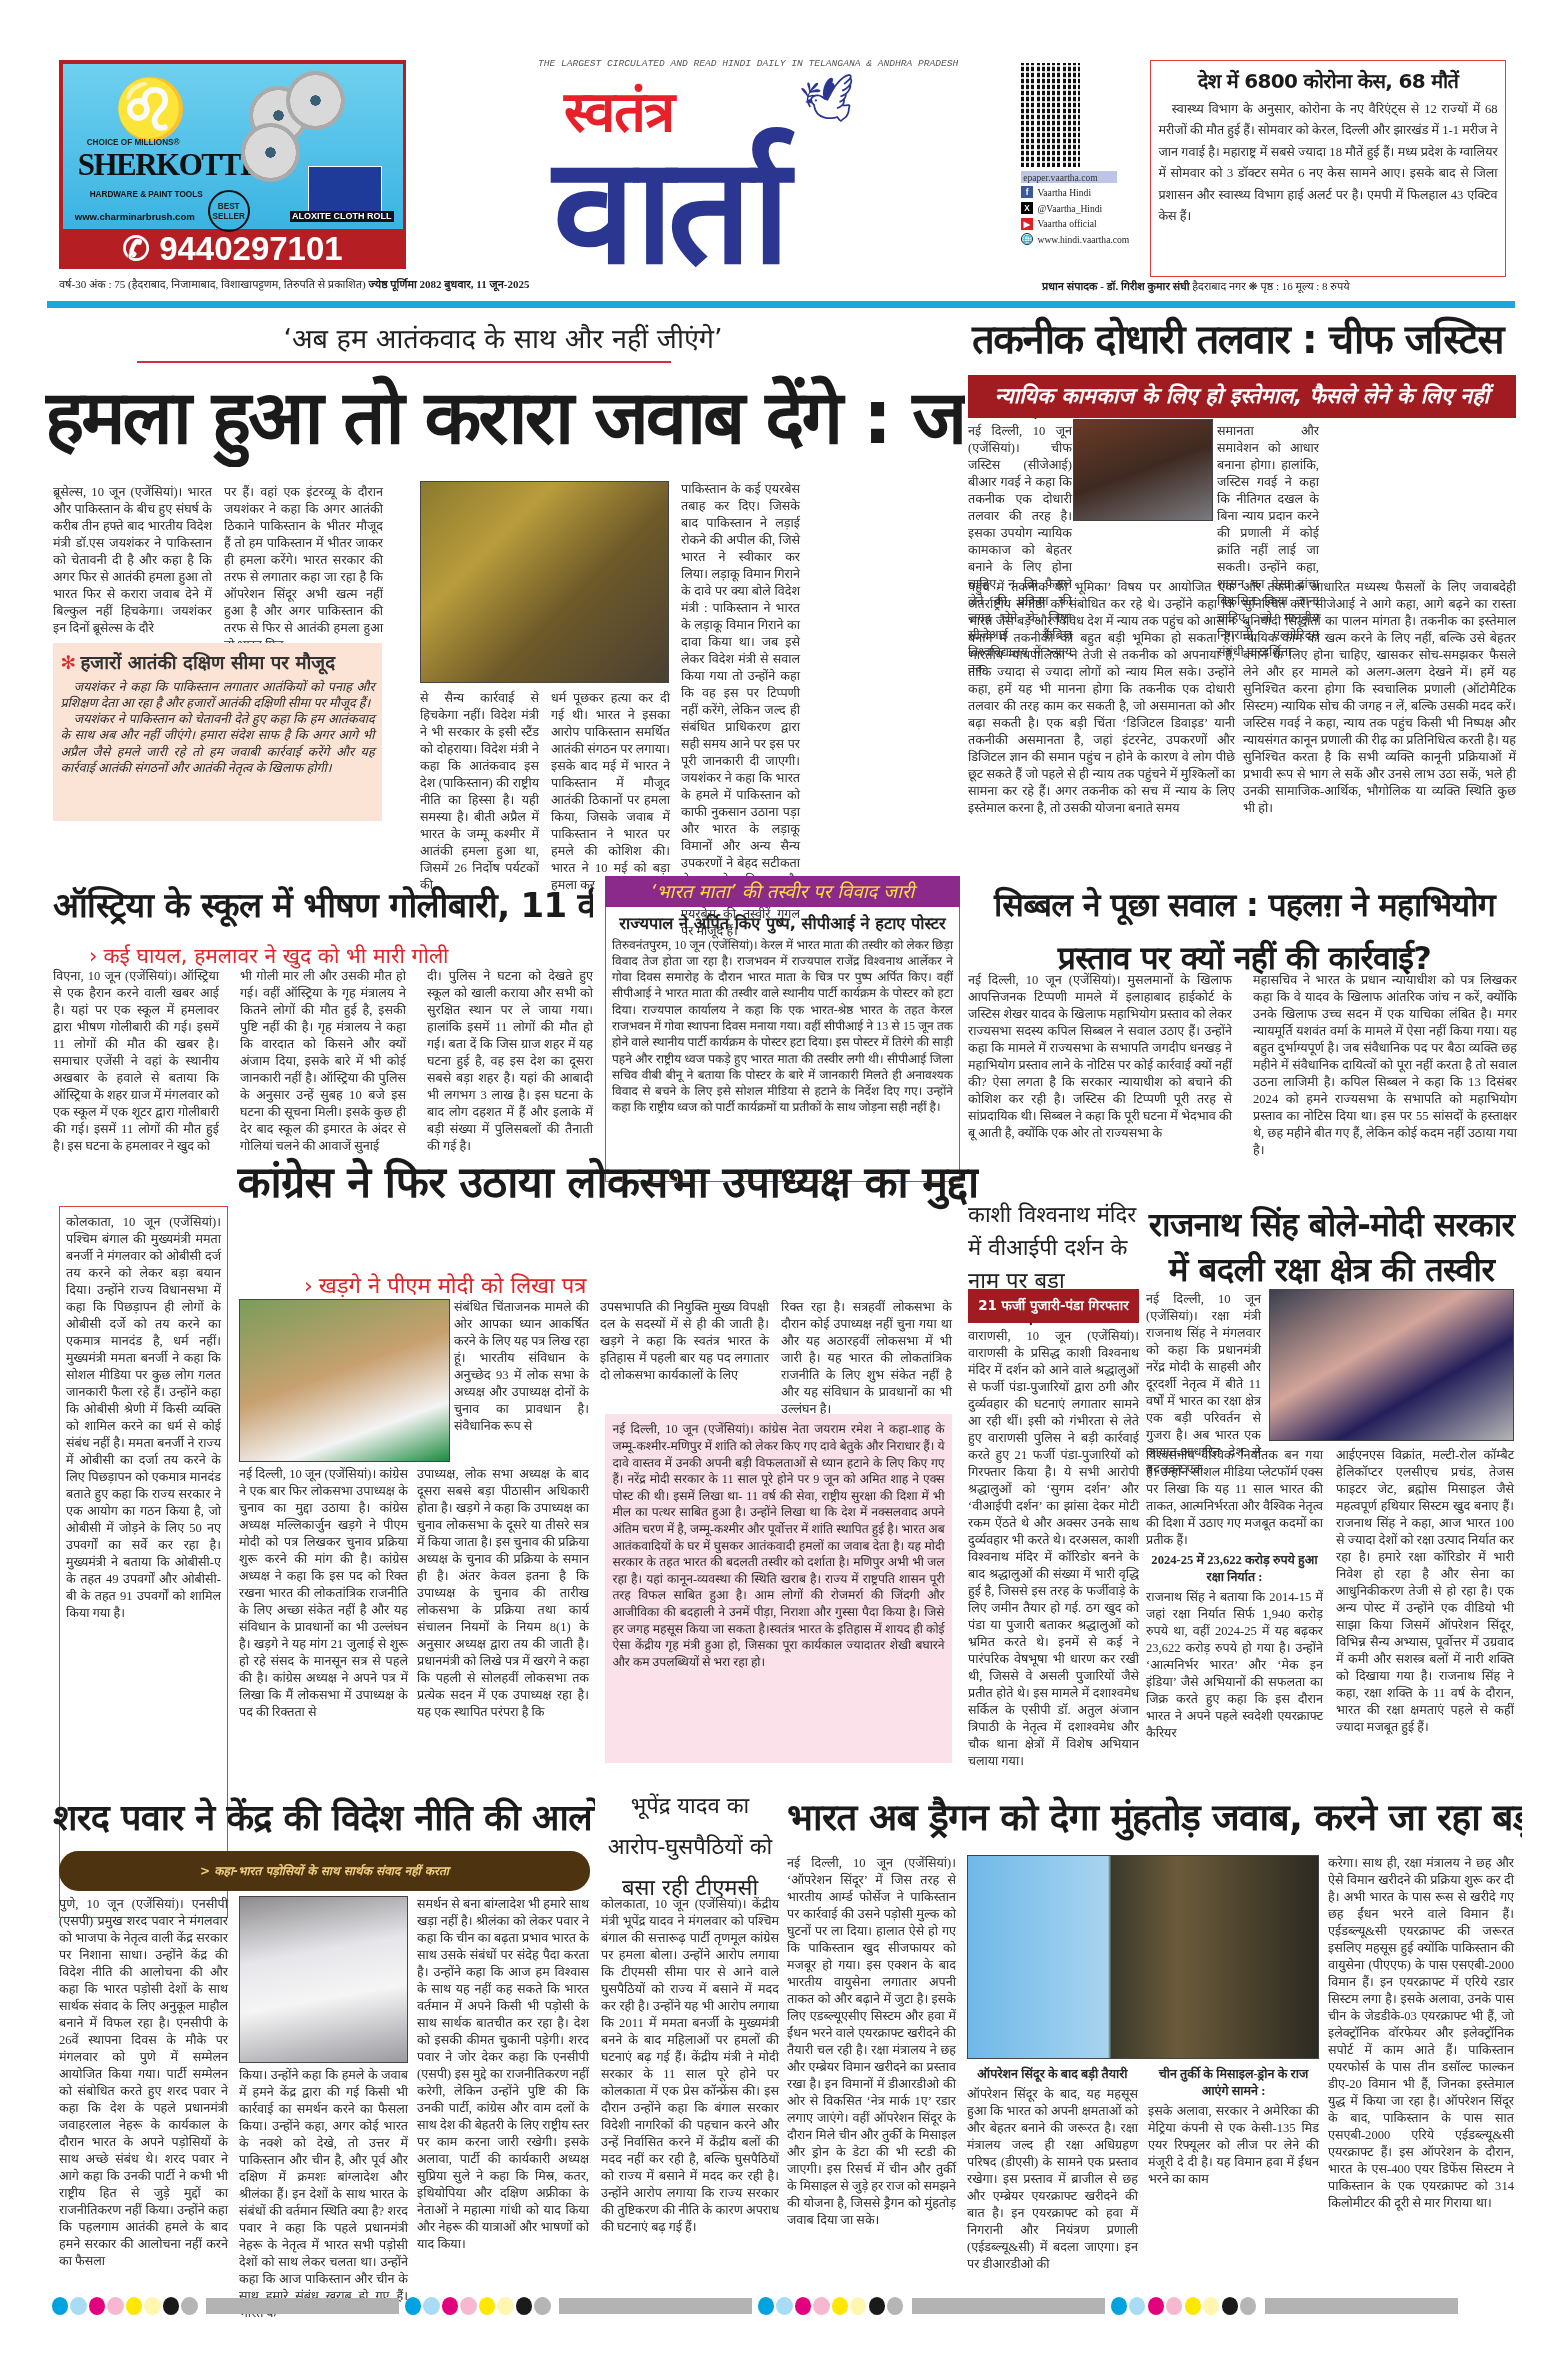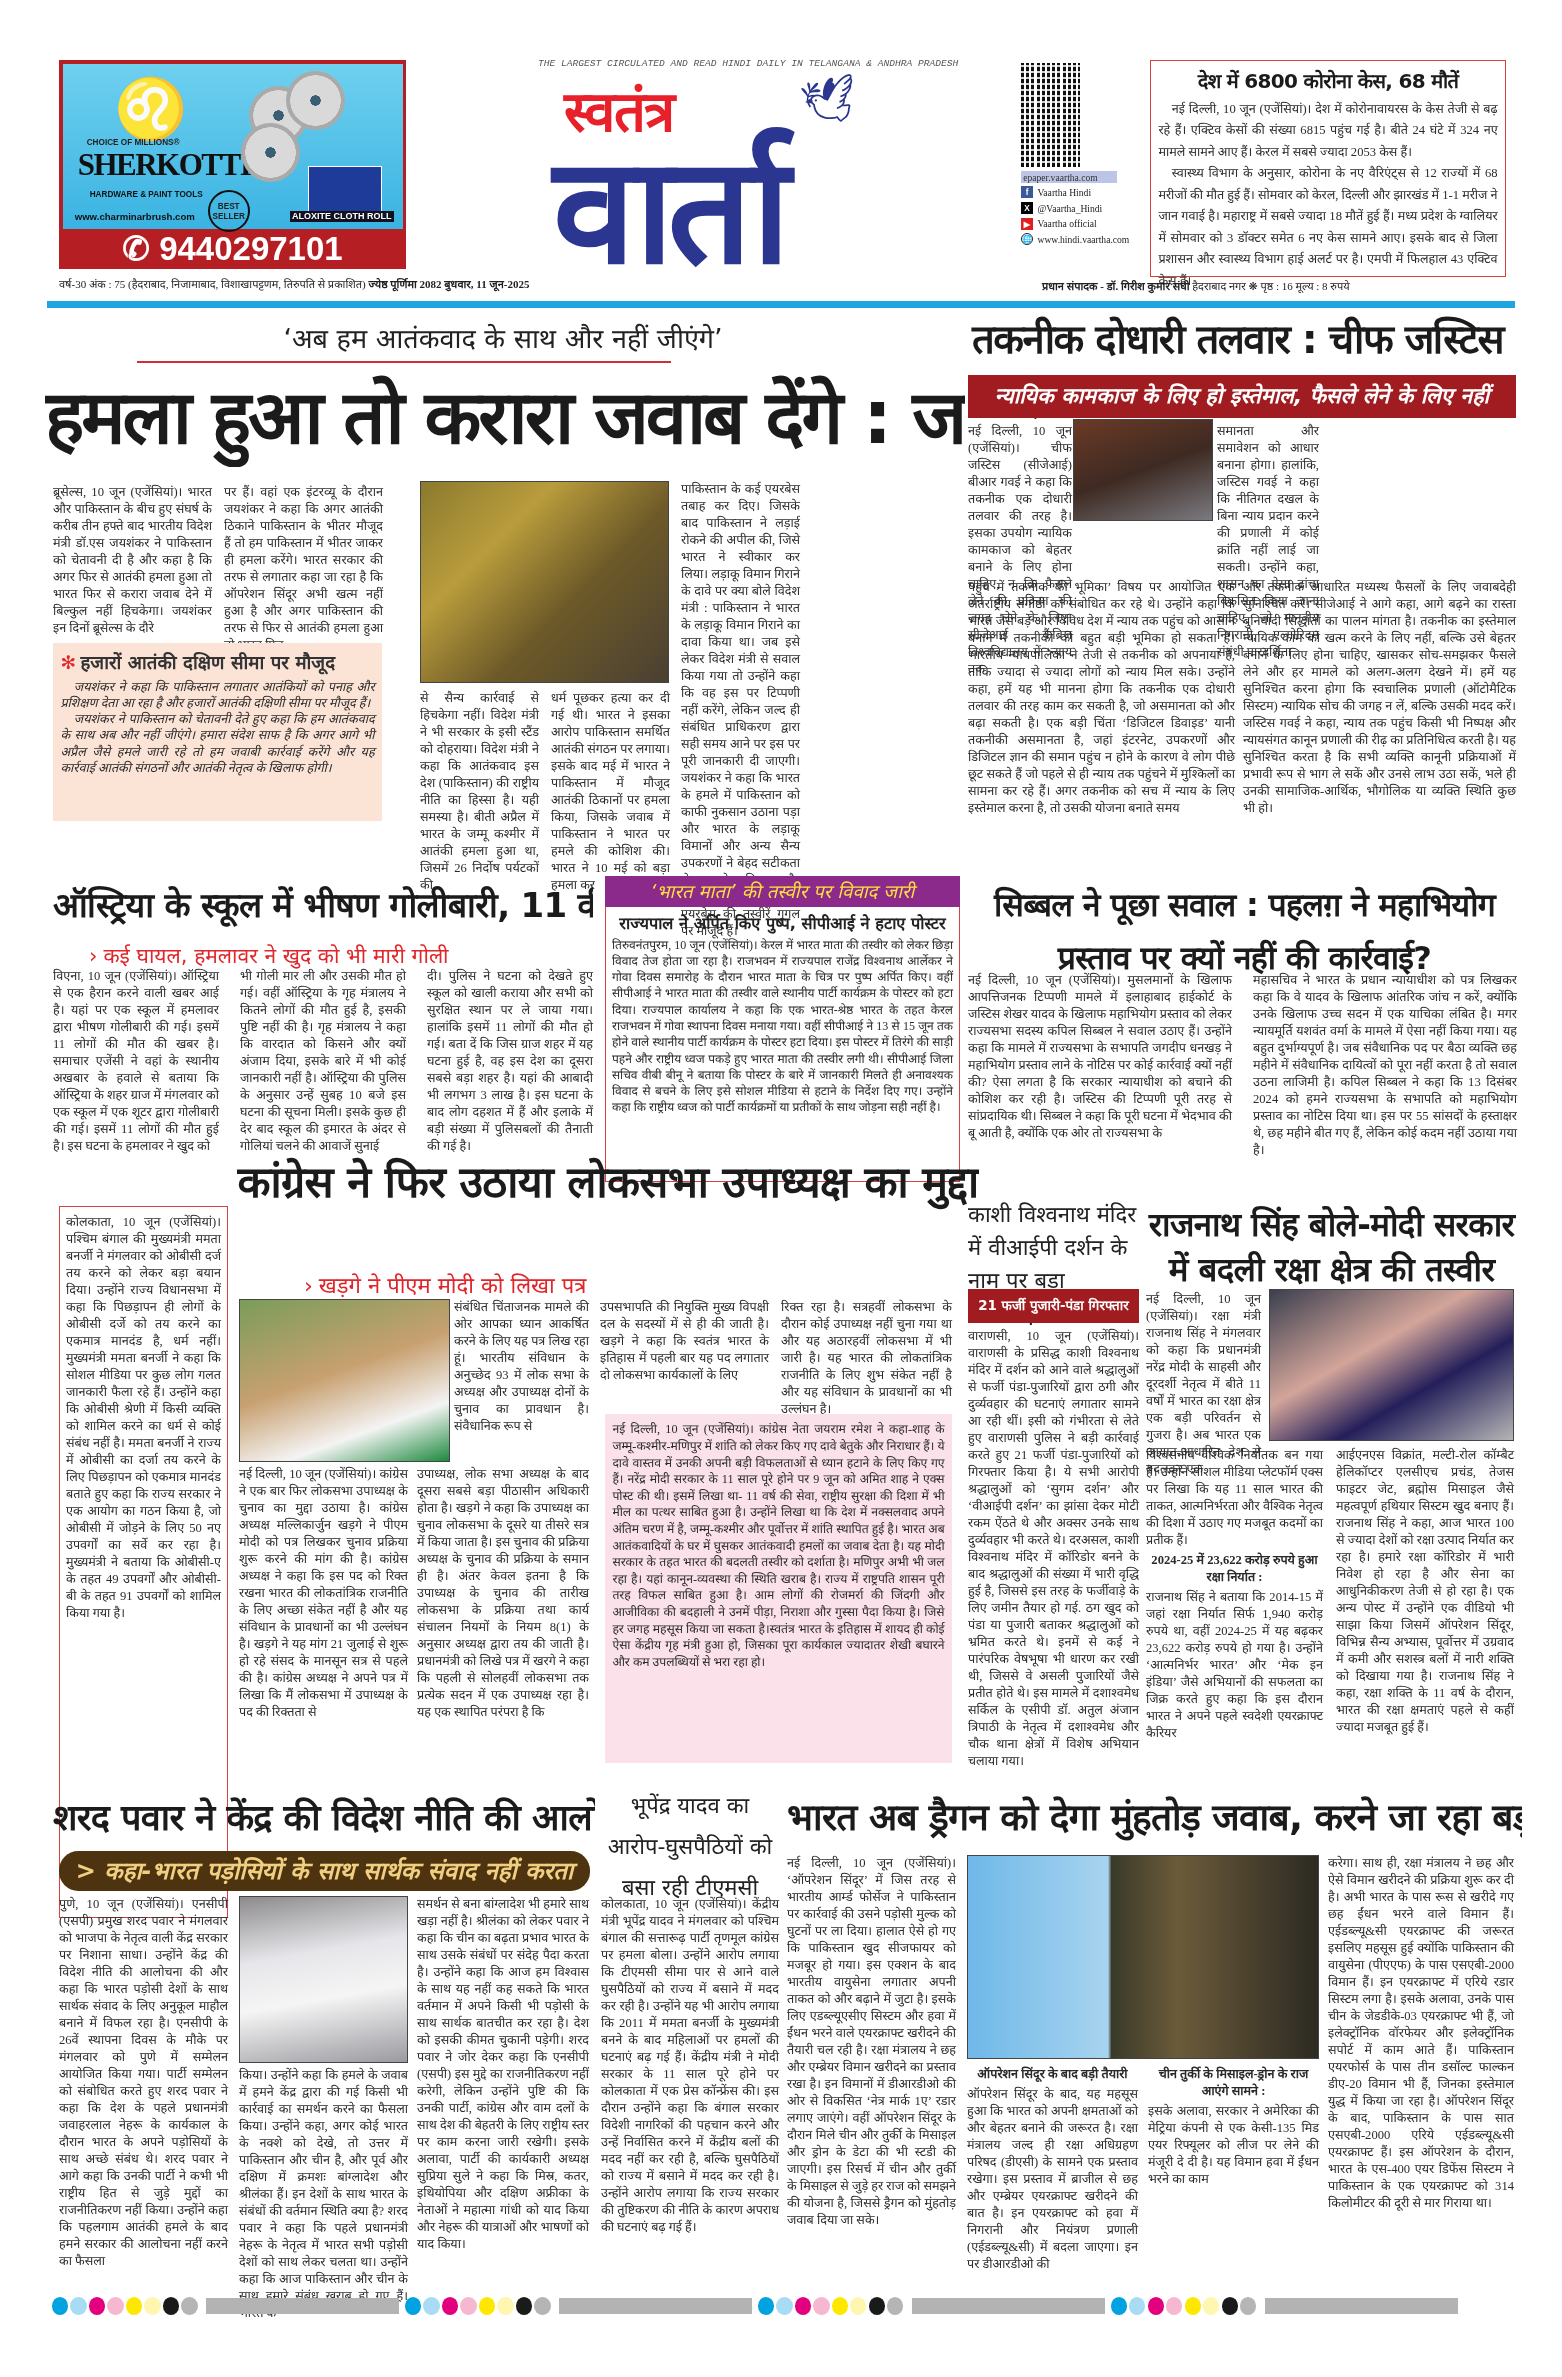--- a/index.html
+++ b/index.html
@@ -98,21 +98,21 @@
 #kashi-bar{left:968px;top:1289px;width:171px;height:34px;background:#a01c20;color:#fff;font-family:"DejaVu Sans",sans-serif;font-size:13.4px;font-weight:bold;text-align:center;line-height:34px;white-space:nowrap}
 #kashi-c{left:968px;top:1328px;width:171px}
 
 #raj-hl{left:1146px;top:1202px;width:371px;font-size:33px;line-height:45px;white-space:normal}
 #raj-c1{left:1146px;top:1291px;width:115px}
 #raj-photo{left:1269px;top:1289px;width:245px;height:152px;background:linear-gradient(150deg,#3b3f4f,#d3a59a 40%,#241f5a 65%,#b5b5b5)}
 #raj-c2{left:1146px;top:1447px;width:177px}
 #raj-c3{left:1336px;top:1447px;width:178px}
 
 #paw-hl{left:53px;top:1788px;width:542px;font-size:36px;line-height:59px}
-#paw-bar{left:59px;top:1851px;width:531px;height:40px;background:#4e3310;border-radius:19.3px;color:#f0d080;font-family:"DejaVu Sans",sans-serif;font-style:italic;font-weight:bold;font-size:24px;line-height:40px;text-align:center;white-space:nowrap}
+#paw-bar{left:59px;top:1851px;width:531px;height:40px;background:#4e3310;border-radius:19.3px;color:#f0d080;font-family:"DejaVu Sans",sans-serif;font-style:italic;font-weight:bold;font-size:12px;line-height:40px;text-align:center;white-space:nowrap}
 #paw-c1{left:59px;top:1896px;width:169px}
 #paw-photo{left:239px;top:1896px;width:169px;height:167px;background:linear-gradient(170deg,#8c8a8c,#e6e6ea 35%,#f5f5f5 60%,#9a9aa0)}
 #paw-c2{left:239px;top:2067px;width:169px}
 #paw-c3{left:417px;top:1896px;width:172px}
 #bhu-hl{left:601px;top:1785px;width:178px;font-size:22px;line-height:41px;font-family:"DejaVu Sans",sans-serif;color:#222;text-align:center}
 #bhu-c{left:601px;top:1896px;width:178px}
 
 #dr-hl{left:787px;top:1788px;width:735px;font-size:37px;line-height:59px}
 #dr-c1{left:787px;top:1855px;width:169px}
 #dr-photo{left:967px;top:1855px;width:352px;height:204px;background:linear-gradient(90deg,#6fb8e8 0%,#a8d4ef 40%,#3a3a2a 41%,#6b5b3a 60%,#2c2a22 100%)}
@@ -167,21 +167,20 @@
     </div>
   <div class="row">
       <span class="ic" style="background:#fff;color:#222;border:0.7px solid #222;border-radius:50%">🌐</span>
       <span>www.hindi.vaartha.com</span>
     </div>
 </div>
 
 <div id="covid" class="abs">
   <h2>देश में 6800 कोरोना केस, 68 मौतें</h2>
   <div class="txt">
-      <p>नई दिल्ली, 10 जून (एजेंसियां)। देश में कोरोनावायरस के केस तेजी से बढ़ रहे हैं। एक्टिव केसों की संख्या 6815 पहुंच गई है। बीते 24 घंटे में 324 नए मामले सामने आए हैं। केरल में सबसे ज्यादा 2053 केस हैं।</p>
       <p>स्वास्थ्य विभाग के अनुसार, कोरोना के नए वैरिएंट्स से 12 राज्यों में 68 मरीजों की मौत हुई हैं। सोमवार को केरल, दिल्ली और झारखंड में 1-1 मरीज ने जान गवाई है। महाराष्ट्र में सबसे ज्यादा 18 मौतें हुई हैं। मध्य प्रदेश के ग्वालियर में सोमवार को 3 डॉक्टर समेत 6 नए केस सामने आए। इसके बाद से जिला प्रशासन और स्वास्थ्य विभाग हाई अलर्ट पर है। एमपी में फिलहाल 43 एक्टिव केस हैं।</p>
     </div>
 </div>
 
 <div id="dateline" class="abs"><span>वर्ष-30 अंक : 75 (हैदराबाद, निजामाबाद, विशाखापट्टणम, तिरुपति से प्रकाशित)</span> <b>ज्येष्ठ पूर्णिमा 2082 बुधवार, 11 जून-2025</b></div>
 <div id="editor" class="abs"><b>प्रधान संपादक - डॉ. गिरीश कुमार संघी</b> <span>हैदराबाद नगर ❋ पृष्ठ : 16 मूल्य : 8 रुपये</span></div>
 <div id="rule1" class="abs"></div>
 <div id="rule2" class="abs"></div>
 
 <div id="kicker" class="abs">‘अब हम आतंकवाद के साथ और नहीं जीएंगे’</div>

